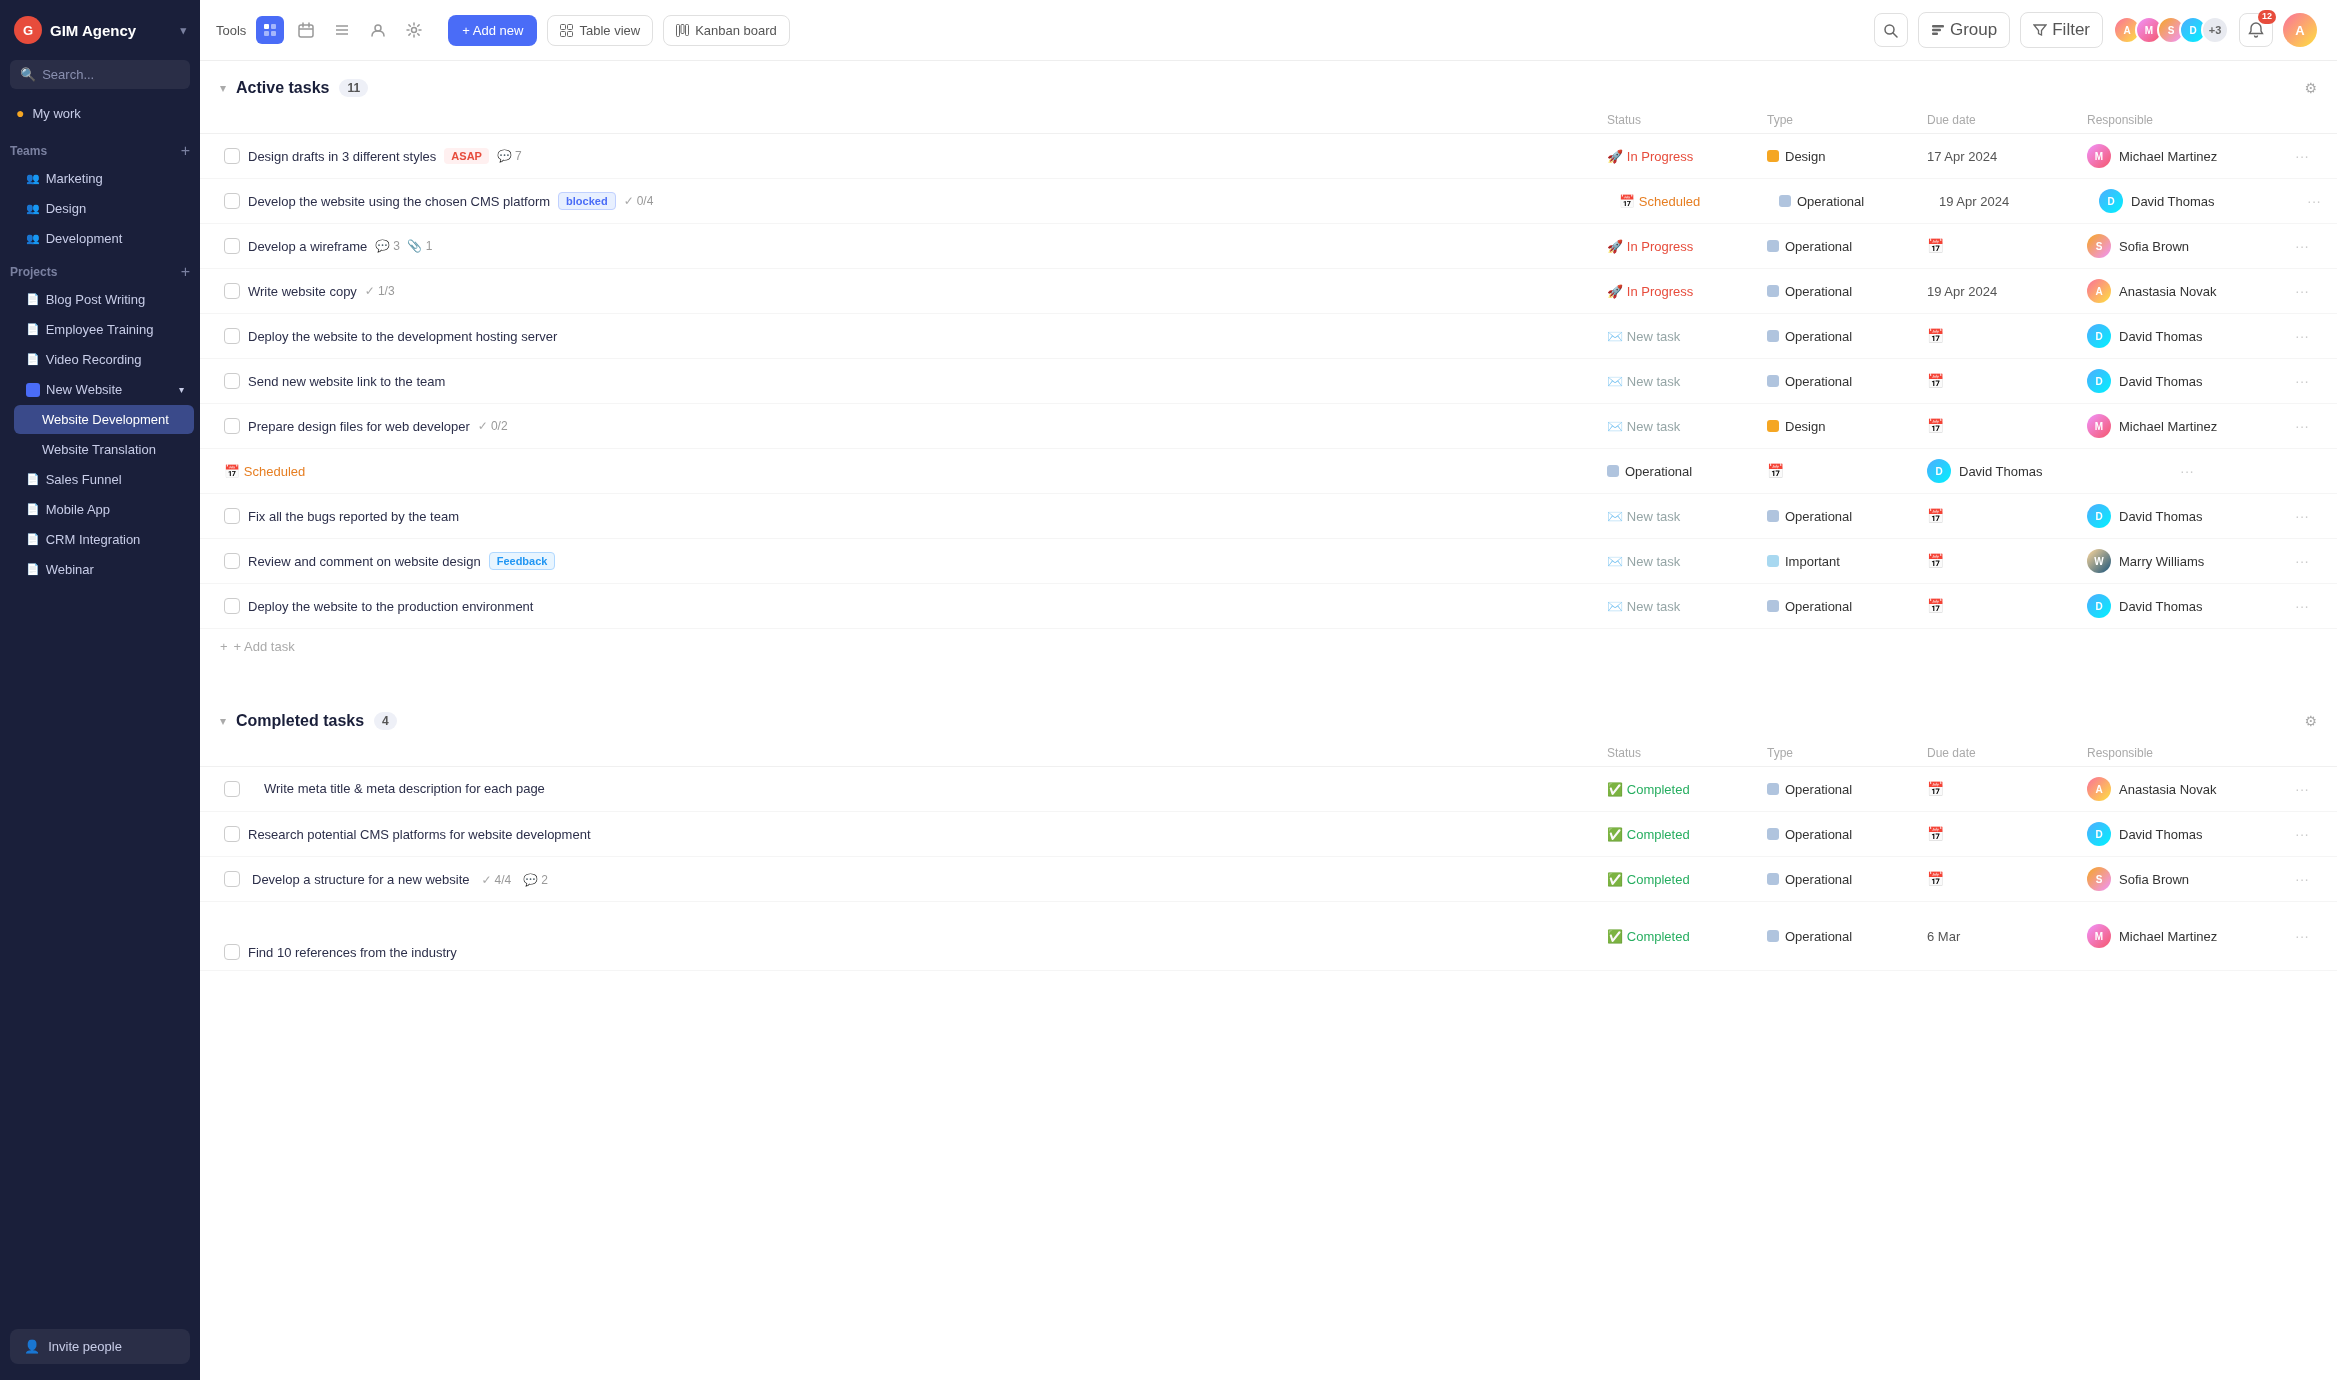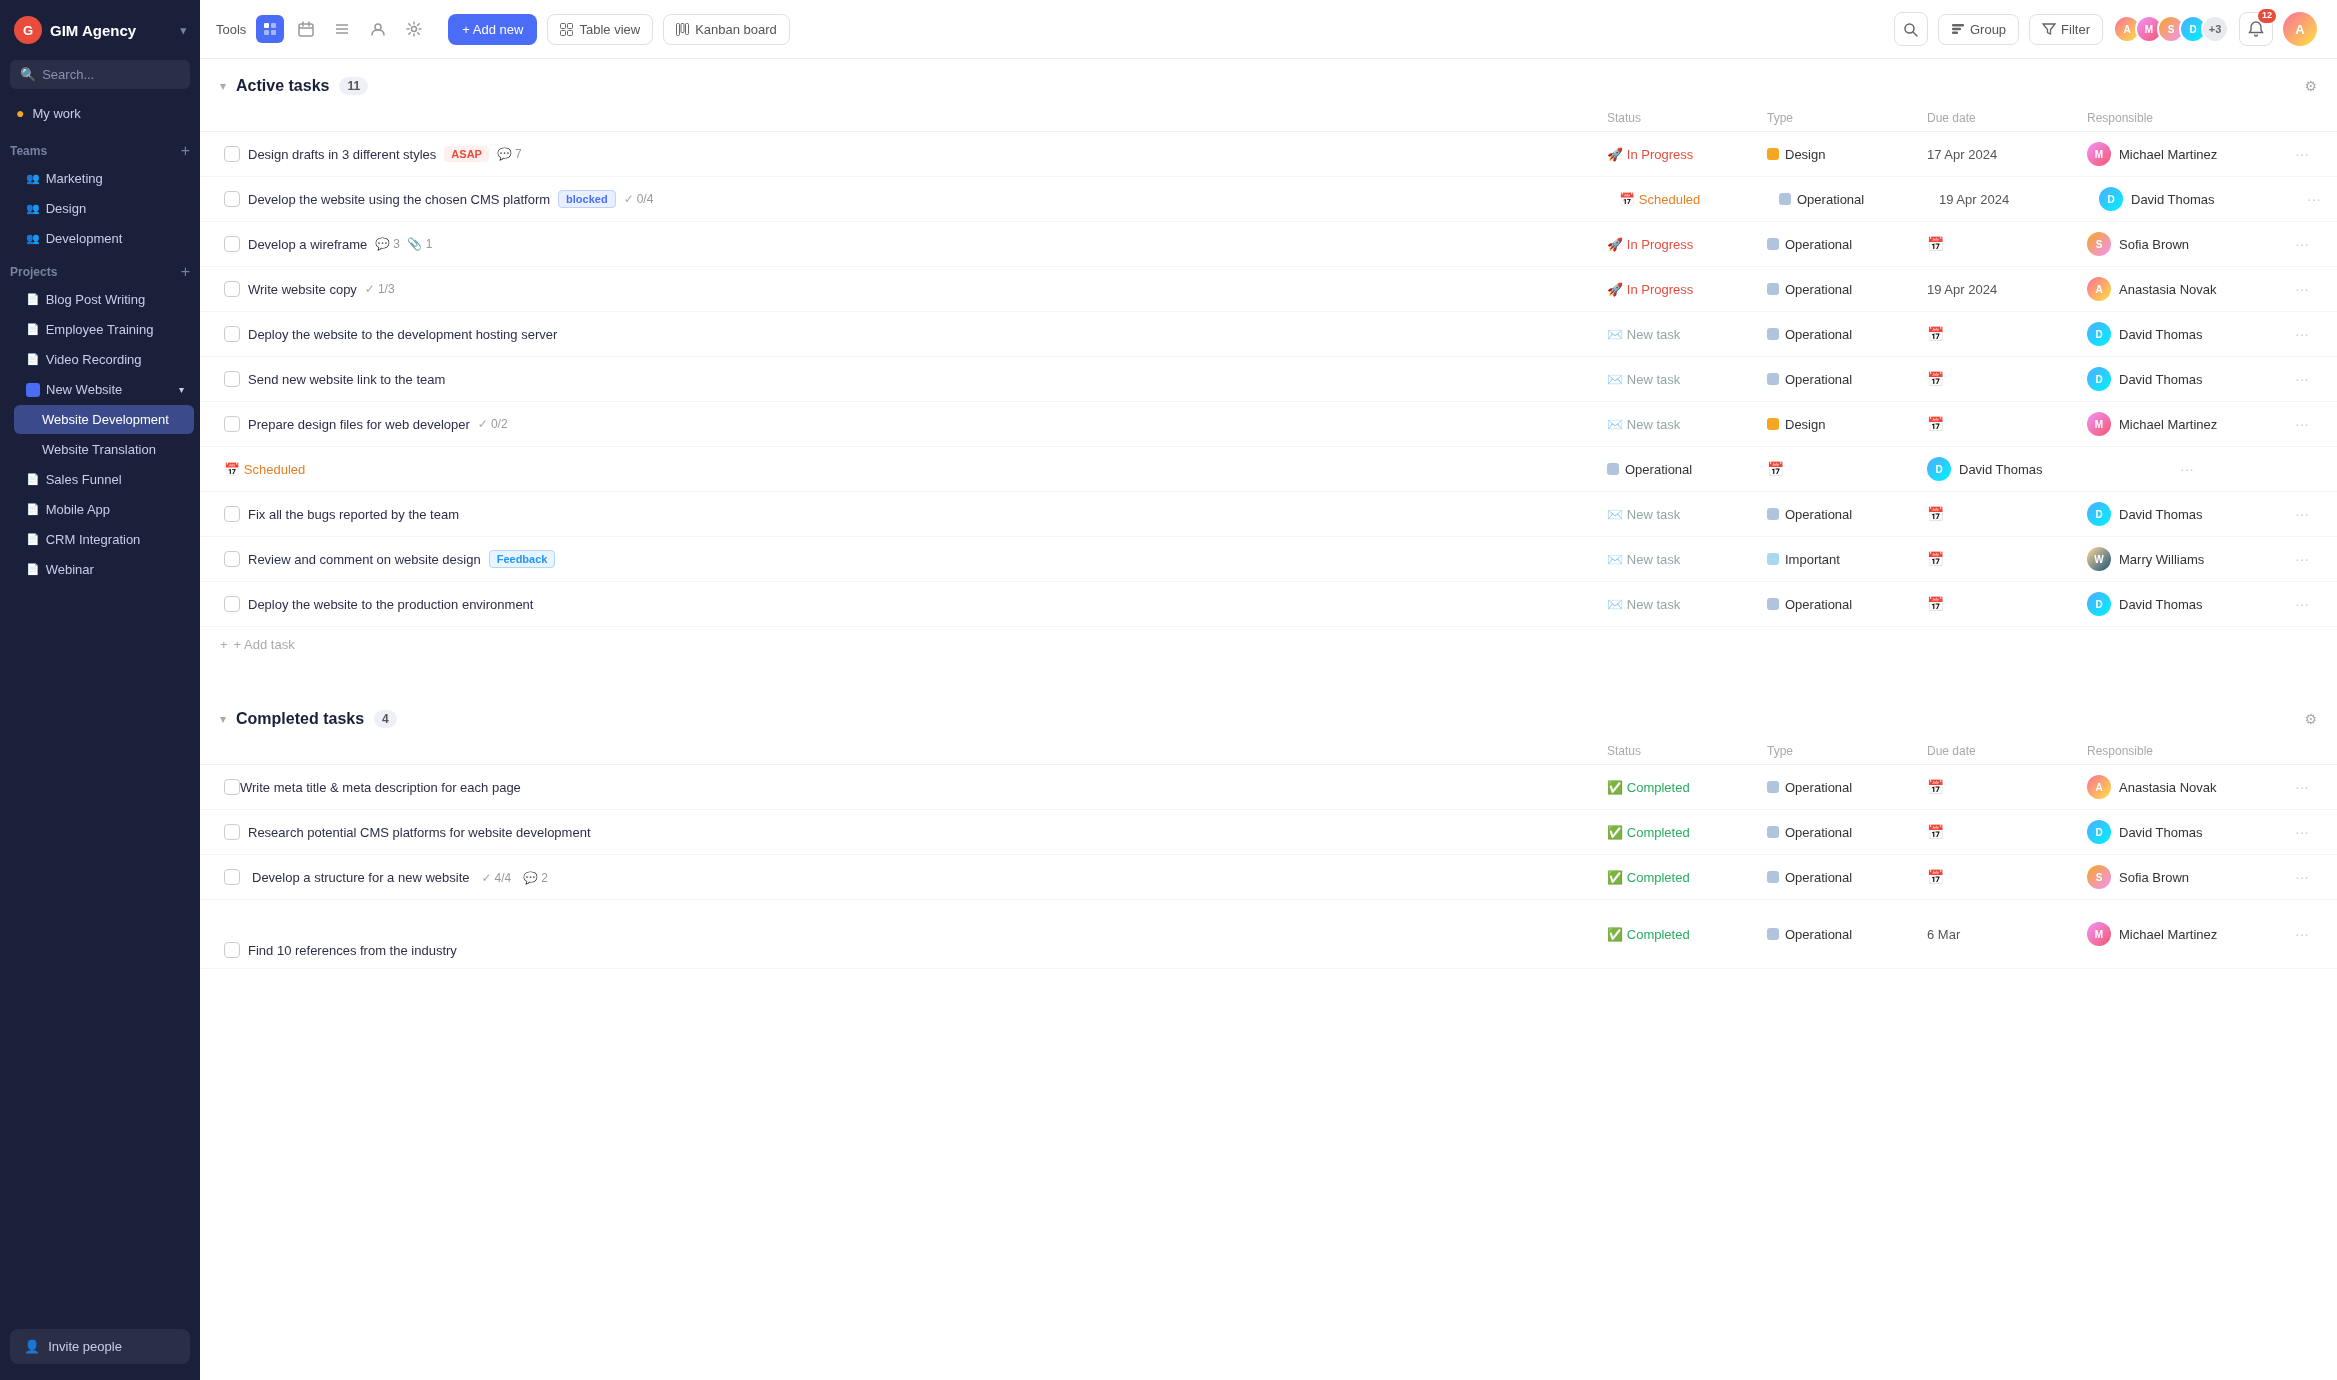--- a/index.html
+++ b/index.html
@@ -70,21 +70,21 @@
       background: #fff; border: 1px solid #e0e0e0; padding: 7px 12px; border-radius: 8px;
       font-size: 13px; color: #555; cursor: pointer; display: flex; align-items: center; gap: 6px;
     }
     .toolbar-spacer { flex: 1; }
     .toolbar-icon-btn {
       background: #fff; border: 1px solid #e0e0e0; width: 34px; height: 34px; border-radius: 8px;
       display: flex; align-items: center; justify-content: center; cursor: pointer; color: #666; font-size: 15px;
     }
     .toolbar-text-btn {
       background: #fff; border: 1px solid #e0e0e0; padding: 7px 12px; border-radius: 8px;
-      font-size: 13px; color: #555; cursor: pointer; display: flex; align-items: center; gap: 5px;
+      font-size: 17px; color: #555; cursor: pointer; display: flex; align-items: center; gap: 5px;
     }
     .avatar-stack { display: flex; }
     .avatar-sm { width: 28px; height: 28px; border-radius: 50%; border: 2px solid #fff; margin-left: -6px; overflow: hidden; }
     .avatar-sm:first-child { margin-left: 0; }
     .avatar-more { background: #dde; color: #556; font-size: 11px; font-weight: 600; display: flex; align-items: center; justify-content: center; }
     .notif-btn { position: relative; cursor: pointer; }
     .notif-badge {
       position: absolute; top: -4px; right: -4px; background: #e74c3c; color: #fff;
       font-size: 9px; font-weight: 700; border-radius: 10px; padding: 1px 4px; line-height: 1.3;
     }
@@ -559,21 +559,21 @@
       <span></span>
       <span>Status</span>
       <span>Type</span>
       <span>Due date</span>
       <span>Responsible</span>
       <span></span>
     </div>
 
     <div id="completed-tasks-container">
         <div style="display: grid; grid-template-columns: 1fr 160px 160px 160px 200px 30px; padding: 10px 20px 10px 24px; border-bottom: 1px solid rgb(245, 245, 245); align-items: center; cursor: pointer;">
-          <div style="display: flex; align-items: center; gap: 0; color: rgb(44, 47, 74); font-size: 13px;">
+          <div style="display: flex; gap: 24px; color: rgb(44, 47, 74); font-size: 13px;">
             <div style="width: 16px; height: 16px; border: 1.5px solid rgb(204, 204, 204); border-radius: 4px; flex-shrink: 0;"></div>
             <span>Write meta title &amp; meta description for each page</span>
           </div>
           <div style="display: flex; align-items: center; gap: 5px; font-size: 13px; color: rgb(39, 174, 96);">✅ Completed</div>
           <div style="display: flex; align-items: center; gap: 6px; font-size: 13px; color: rgb(51, 51, 51);">
             <span style="width: 12px; height: 12px; border-radius: 3px; display: inline-block; flex-shrink: 0; background: rgb(176, 196, 222);"></span>
             <span>Operational</span>
           </div>
           <div style="display: flex; align-items: center; gap: 6px; font-size: 13px; color: rgb(85, 85, 85);">
             <span style="color:#ccc;font-size:14px;">📅</span>

